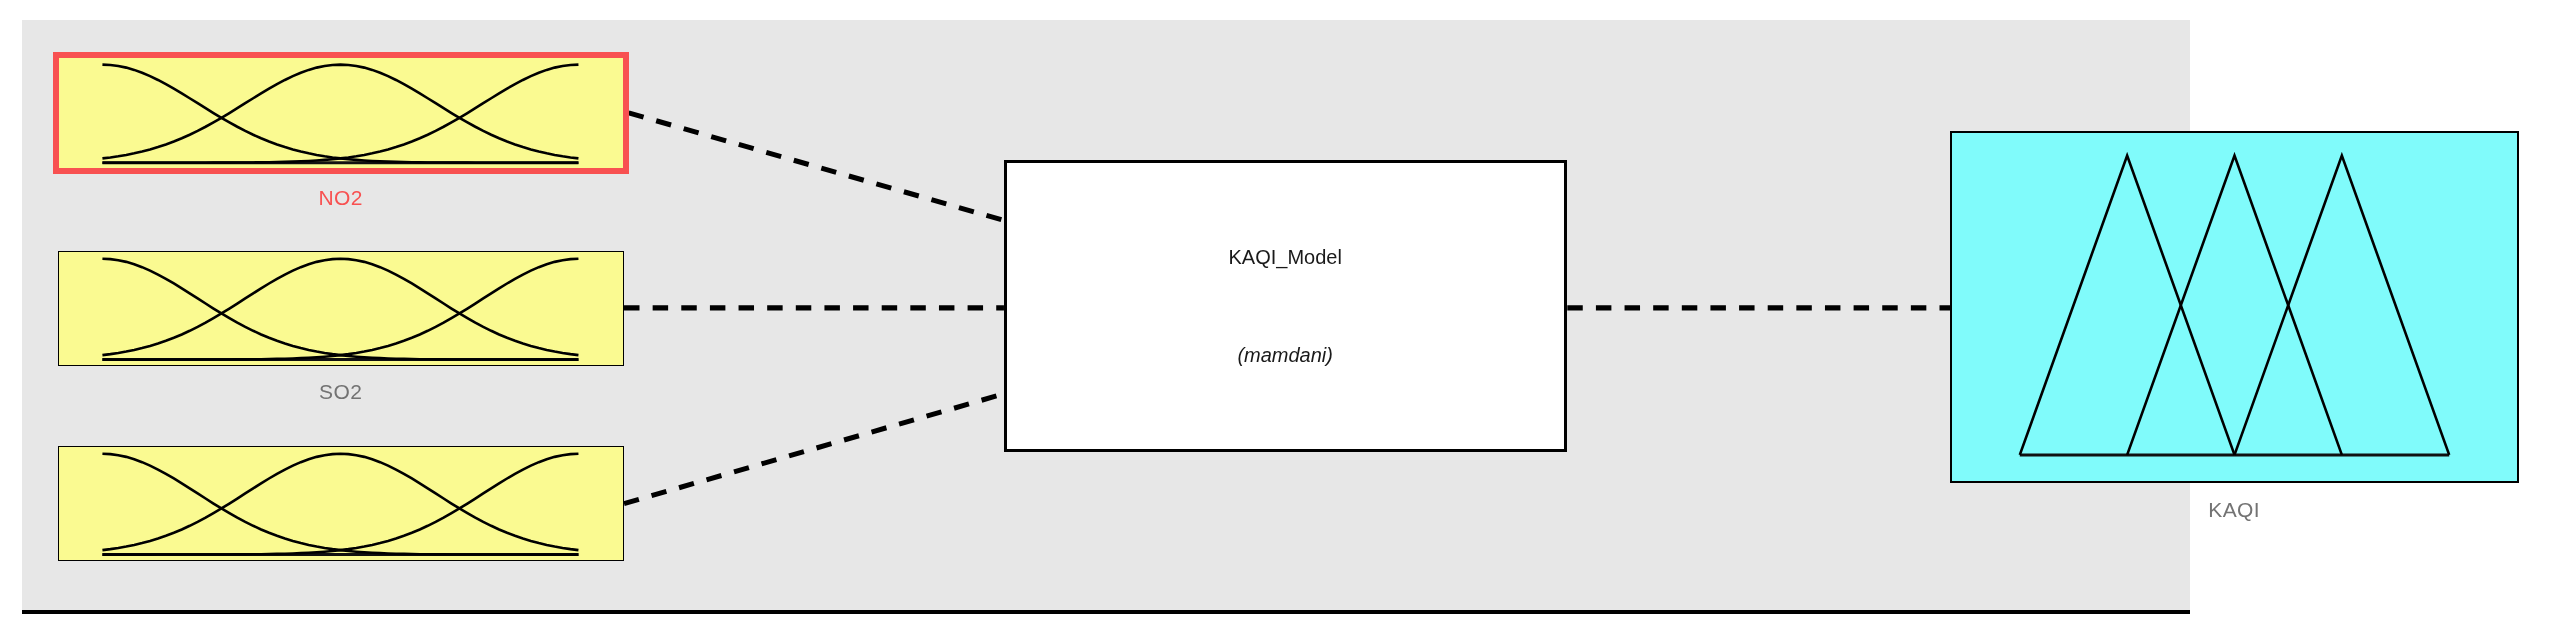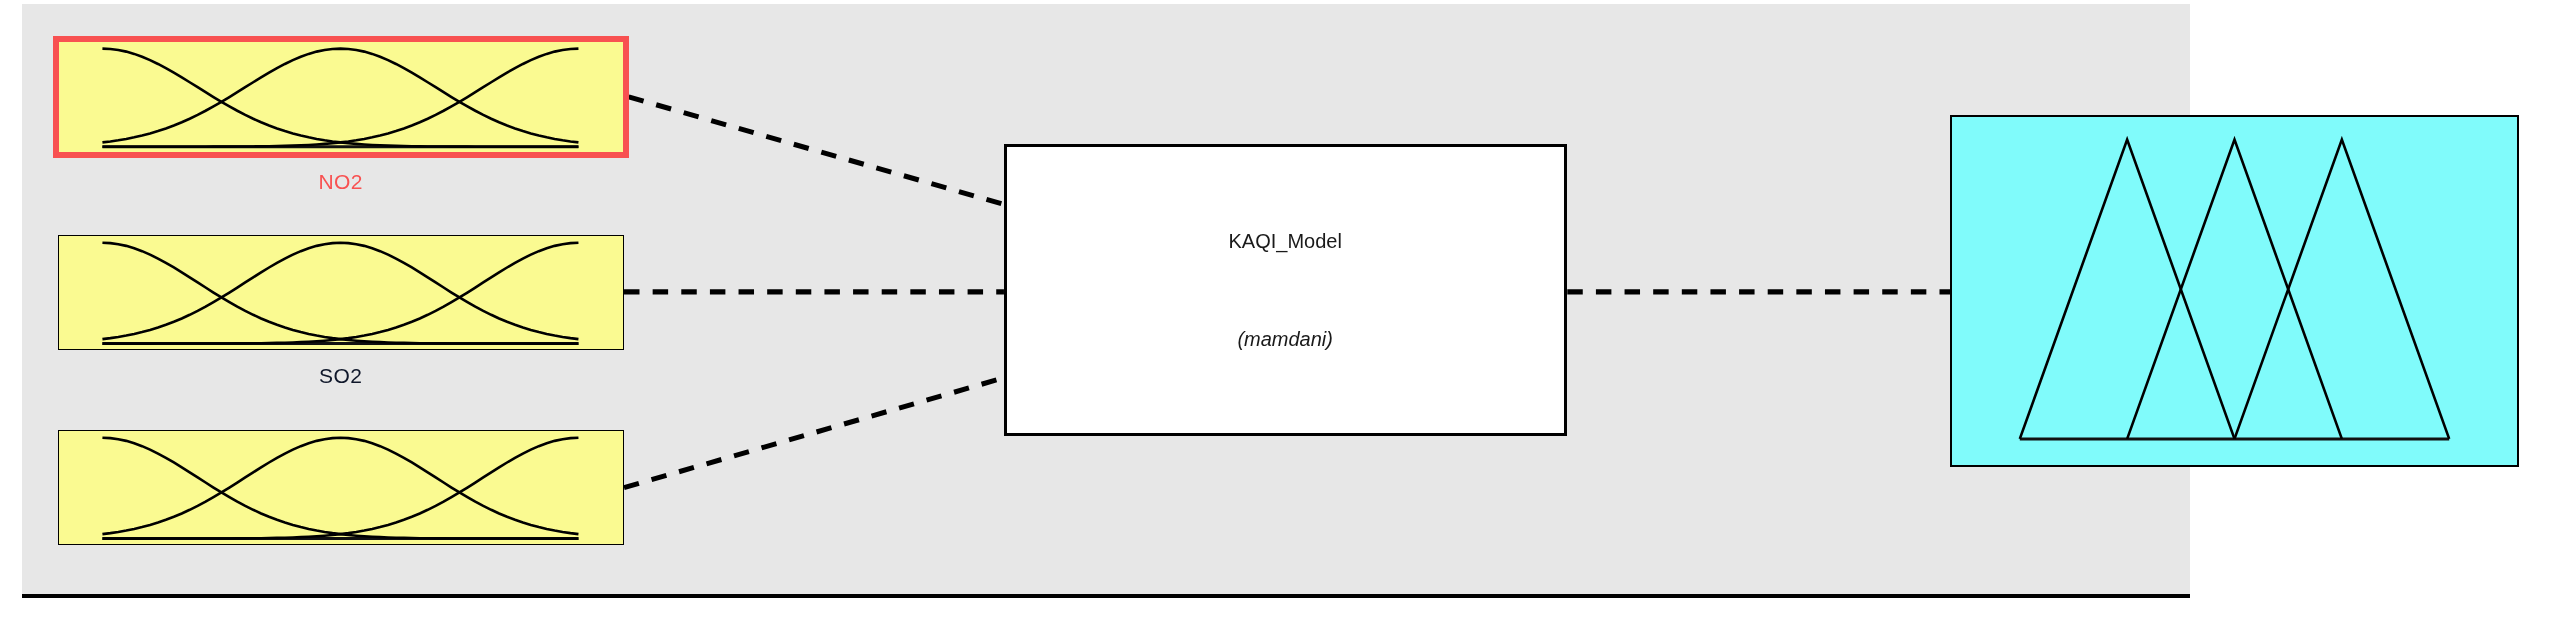--- a/index.html
+++ b/index.html
@@ -1,31 +1,31 @@
 <!DOCTYPE html>
 <html style="font-size:12.4px"><head>
 <meta charset="utf-8">
 <style>
   html,body{margin:0;padding:0;background:#ffffff;}
   #canvas{
     position:relative;width:2576px;height:640px;background:#ffffff;overflow:hidden;
     font-family:"Liberation Sans", sans-serif;
   }
   #panel{
-    position:absolute;left:21.7px;top:4px;width:2168px;height:590px;
+    position:absolute;left:21.7px;top:20px;width:2168px;height:590px;
     background:#e7e7e7;border-bottom:4.6px solid #000;
   }
   .block{position:absolute;box-sizing:border-box;}
   .input-block{background:#fafa91;border:1.5px solid #000;}
   .input-block.selected{border:6.2px solid #f85151;}
   .output-block{background:#80fbfb;border:2.3px solid #000;}
   .system-block{background:#ffffff;border:3.9px solid #000;}
   .mfplot{position:absolute;left:0;top:0;width:100%;height:100%;display:block;}
   .block-label{
-    position:absolute;text-align:center;font-size:21px;color:#0f172a;
+    position:absolute;text-align:center;font-size:21px;color:#737373;
     letter-spacing:0.4px;white-space:nowrap;
   }
   .block-label.selected{color:#f85151;}
   .sys-text{
     position:absolute;left:0;width:100%;text-align:center;font-size:20px;color:#1a1a1a;
     transform:translateY(-50%);
   }
   #wires{position:absolute;left:0;top:0;width:2576px;height:640px;pointer-events:none;}
   .wire{stroke:#000;stroke-width:6.5;stroke-dasharray:20 17;fill:none;}
   .curve{stroke:#000;stroke-width:2.6;fill:none;}
@@ -79,16 +79,17 @@
     </div>
 
     <div class="block output-block" style="left:1928px;top:111px;width:569px;height:352px;">
       <svg class="mfplot" viewBox="0 0 1000 1000" preserveAspectRatio="none">
           <path d="M 120 925 L 880 925" class="baseline" vector-effect="non-scaling-stroke"></path>
           <path d="M 120.0 925.0 L 310.0 65.0 L 500.0 925.0" class="curve" vector-effect="non-scaling-stroke"></path>
           <path d="M 310.0 925.0 L 500.0 65.0 L 690.0 925.0" class="curve" vector-effect="non-scaling-stroke"></path>
           <path d="M 500.0 925.0 L 690.0 65.0 L 880.0 925.0" class="curve" vector-effect="non-scaling-stroke"></path>
         </svg>
     </div>
+    <div class="block-label" style="left:1928px;top:478px;width:569px;">KAQI</div>
 
   </div>
 </div>
 
 
 </body></html>

